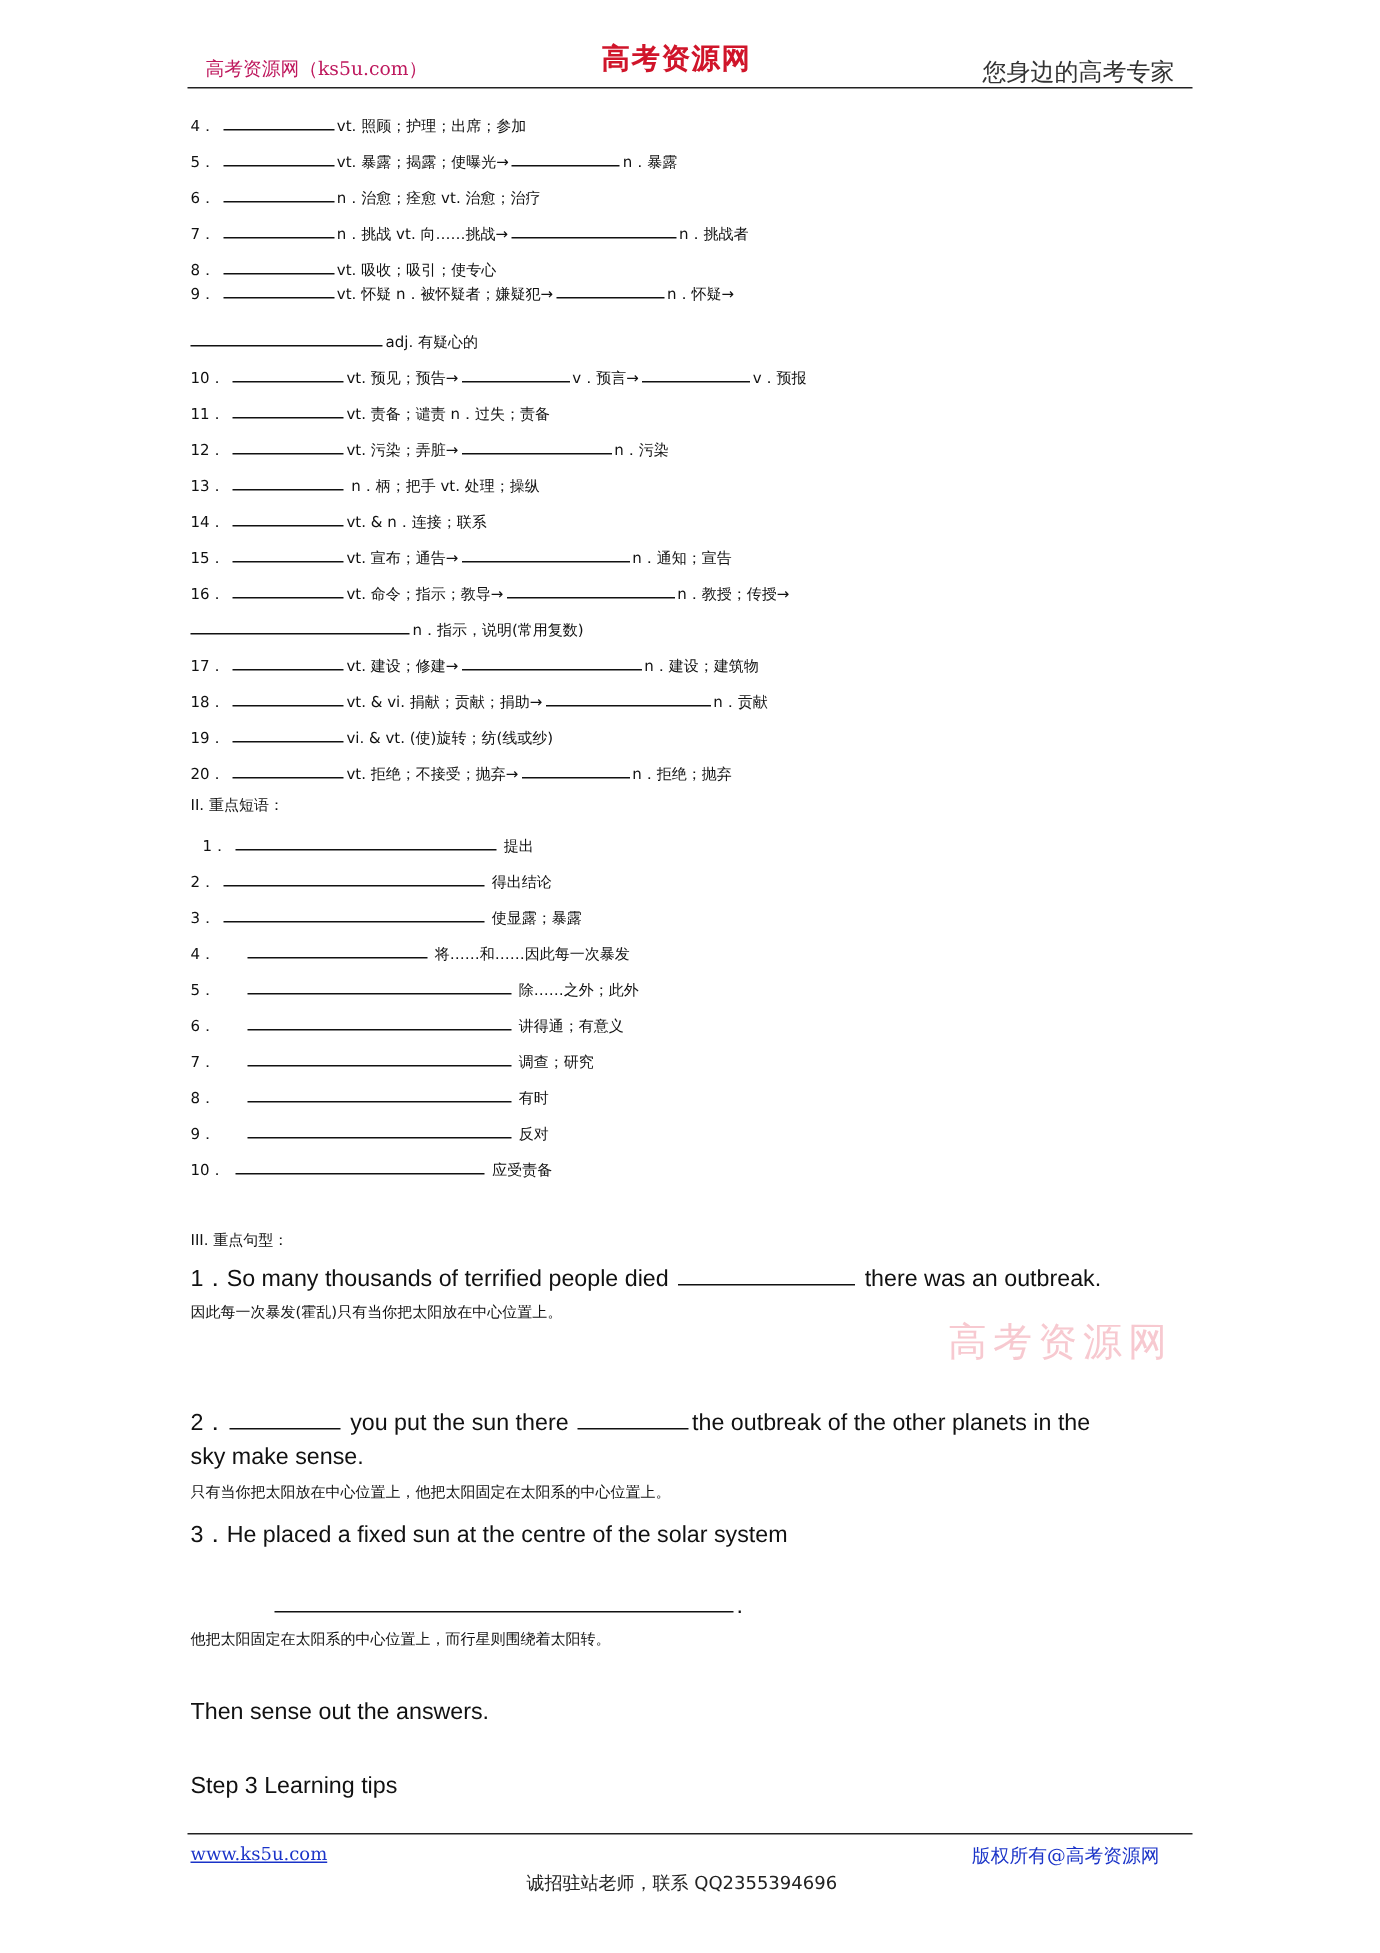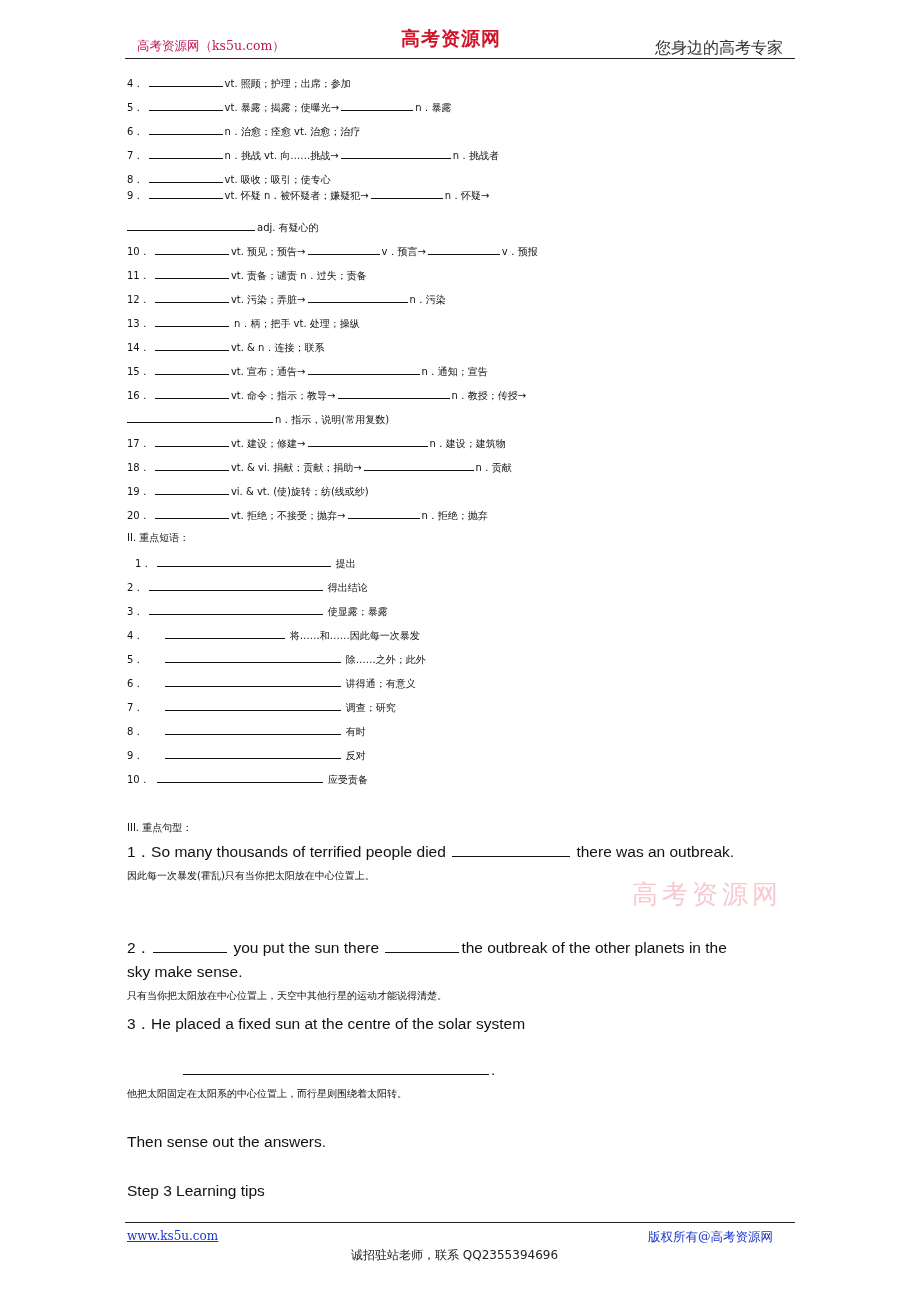--- a/index.html
+++ b/index.html
@@ -177,21 +177,21 @@
       <span>there was an outbreak.</span>
     </div>
     <div class="line" style="top:796px">因此每一次暴发(霍乱)只有当你把太阳放在中心位置上。</div>
 
     <div class="line en" style="top:868px">
       <span>2．</span><span class="blank" style="width:74px"></span>
       <span>you put the sun there</span>
       <span class="blank" style="width:74px"></span><span>the outbreak of the other planets in the</span>
     </div>
     <div class="line en" style="top:892px">sky make sense.</div>
-    <div class="line" style="top:916px">只有当你把太阳放在中心位置上，天空中其他行星的运动才能说得清楚。</div>
+    <div class="line" style="top:916px">只有当你把太阳放在中心位置上，他把太阳固定在太阳系的中心位置上。</div>
 
     <div class="line en" style="top:944px">3．He placed a fixed sun at the centre of the solar system</div>
     <div class="line en" style="top:990px; left:56px">
       <span class="blank" style="width:306px; margin-left:0"></span><span>.</span>
     </div>
     <div class="line" style="top:1014px">他把太阳固定在太阳系的中心位置上，而行星则围绕着太阳转。</div>
 
     <div class="line en" style="top:1062px">Then sense out the answers.</div>
     <div class="line en" style="top:1111px">Step 3 Learning tips</div>
   </div>

